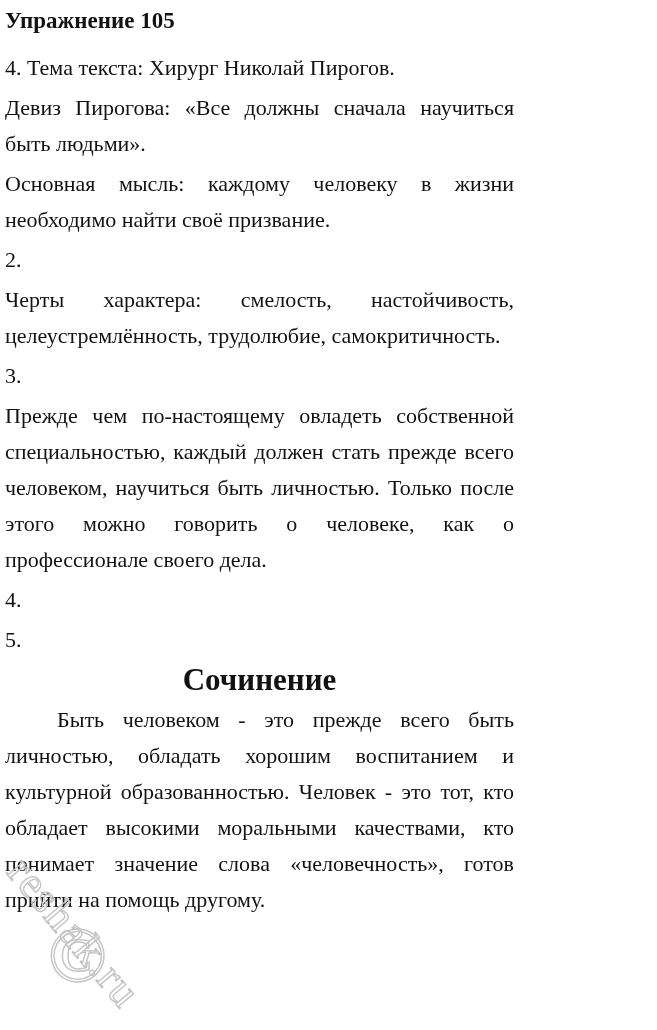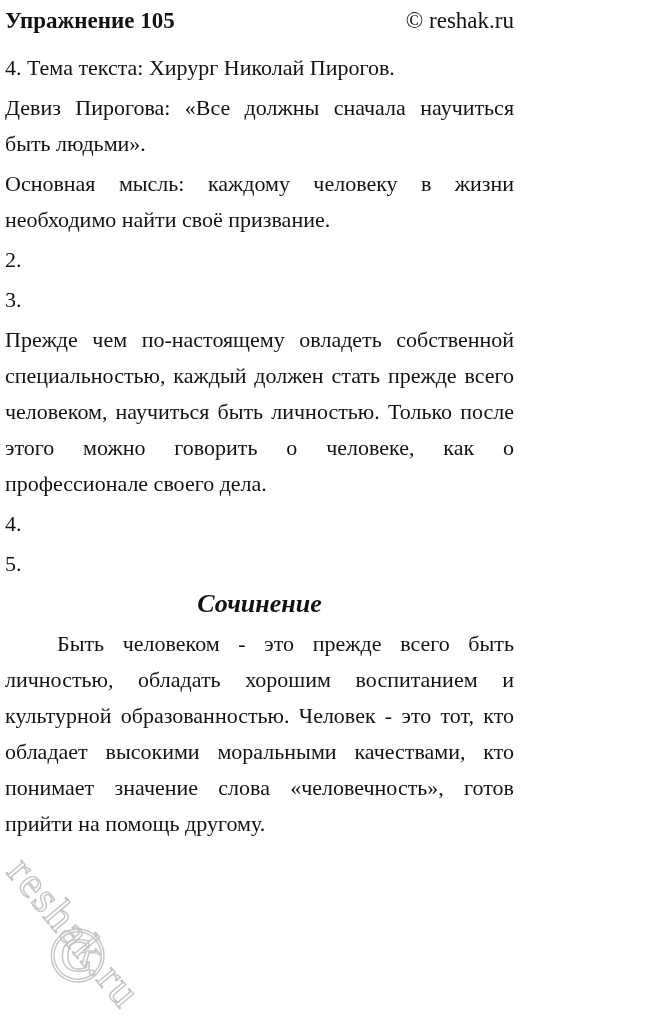--- a/index.html
+++ b/index.html
@@ -37,26 +37,25 @@
     line-height: 30px;
   }
   .doc p {
     margin: 0 0 4px 0;
     text-align: justify;
   }
   .doc p.indent {
     text-indent: 52px;
   }
   .essay-heading {
-    font-size: 26px;
+    font-size: 31px;
     font-weight: bold;
     text-align: center;
     margin: 4px 0 4px 0;
     line-height: 36px;
-    font-style: italic;
   }
   .watermark {
     position: absolute;
     left: 0;
     top: 0;
     width: 100%;
     height: 100%;
     pointer-events: none;
   }
   .wm-text {
@@ -82,28 +81,28 @@
     font-family: "Liberation Serif", "DejaVu Serif", serif;
   }
 </style>
 </head>
 <body>
 
 <div class="page">
 
   <div class="page-header">
     <h1 class="exercise-title">Упражнение 105</h1>
-    <span class="copyright">© reshak.ru</span>
   </div>
 
   <div class="doc">
     <p>4. Тема текста: Хирург Николай Пирогов.</p>
     <p>Девиз Пирогова: «Все должны сначала научиться быть людьми».</p>
     <p>Основная мысль: каждому человеку в жизни необходимо найти своё призвание.</p>
     <p>2.</p>
+    <p>Черты характера: смелость, настойчивость, целеустремлённость, трудолюбие, самокритичность.</p>
     <p>3.</p>
     <p>Прежде чем по-настоящему овладеть собственной специальностью, каждый должен стать прежде всего человеком, научиться быть личностью. Только после этого можно говорить о человеке, как о профессионале своего дела.</p>
     <p>4.</p>
     <p>5.</p>
 
     <h2 class="essay-heading">Сочинение</h2>
 
     <p class="indent">Быть человеком - это прежде всего быть личностью, обладать хорошим воспитанием и культурной образованностью. Человек - это тот, кто обладает высокими моральными качествами, кто понимает значение слова «человечность», готов прийти на помощь другому.</p>
   </div>
 

